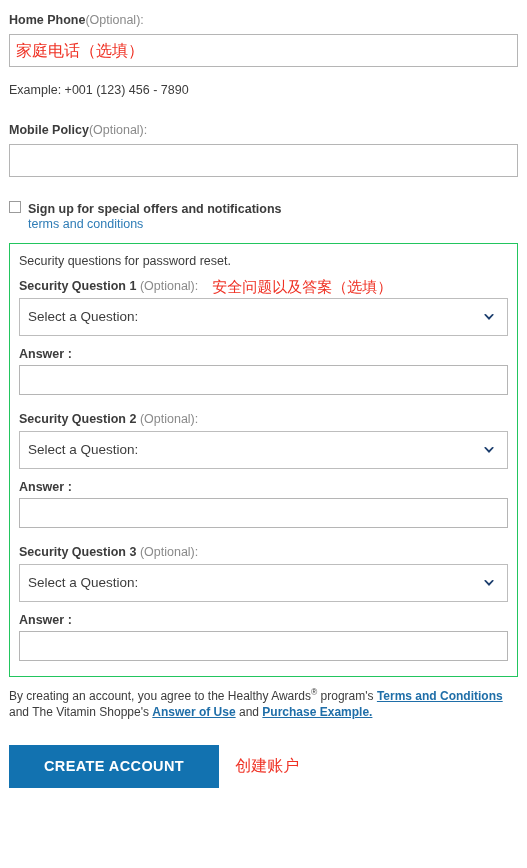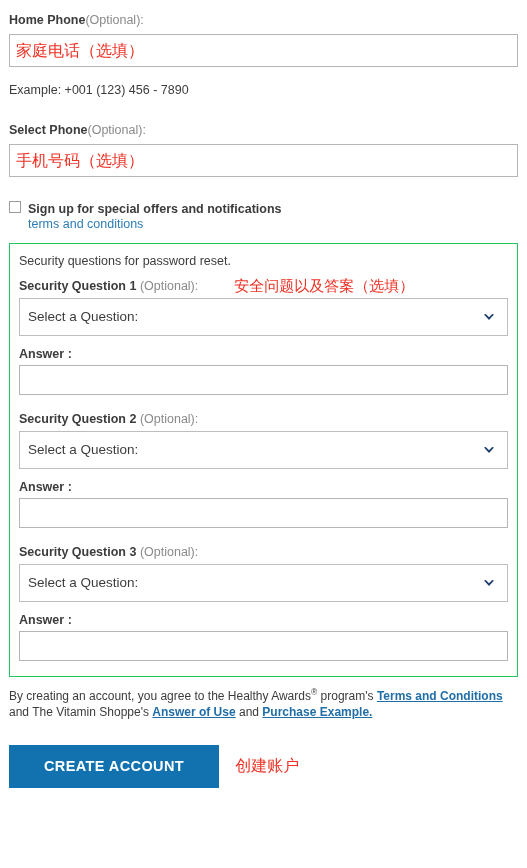--- a/index.html
+++ b/index.html
@@ -99,22 +99,22 @@
     margin-top: 11px;
   }
   .security-note {
     font-size: 12.5px;
     line-height: 16px;
     color: #3c3c3c;
     margin: 0 0 9px 0;
   }
   .sq-label-row {
     display: flex;
-    align-items: flex-start;
-    gap: 36px;
+    align-items: center;
+    gap: 14px;
     margin-bottom: 4px;
   }
   .sq-annotation {
     color: #ef3124;
     font-size: 15px;
     line-height: 1;
     white-space: nowrap;
   }
 
   
@@ -220,25 +220,24 @@
     </div>
   </div>
 
   <div class="spacer-16" style="height:15px"></div>
 
   <p class="example-text">Example: +001 (123) 456 - 7890</p>
 
   <div class="spacer-16" style="height:24px"></div>
 
   <div>
-    <div class="field-label"><span>Select Phone</span><span class="optional">(Optional):</span></div>
+    <div class="field-label"><span>Mobile Policy</span><span class="optional">(Optional):</span></div>
     <div style="height:6px"></div>
     <div class="input-wrap">
       <input class="text-input" type="text" value="" style="">
-      <span class="overlay-cn">手机号码（选填）</span>
     </div>
   </div>
 
   <div style="height:22px"></div>
 
   <div class="check-row">
     <span class="checkbox"></span>
     <span>
       <span class="check-label">Sign up for special offers and notifications</span>
     </span>

